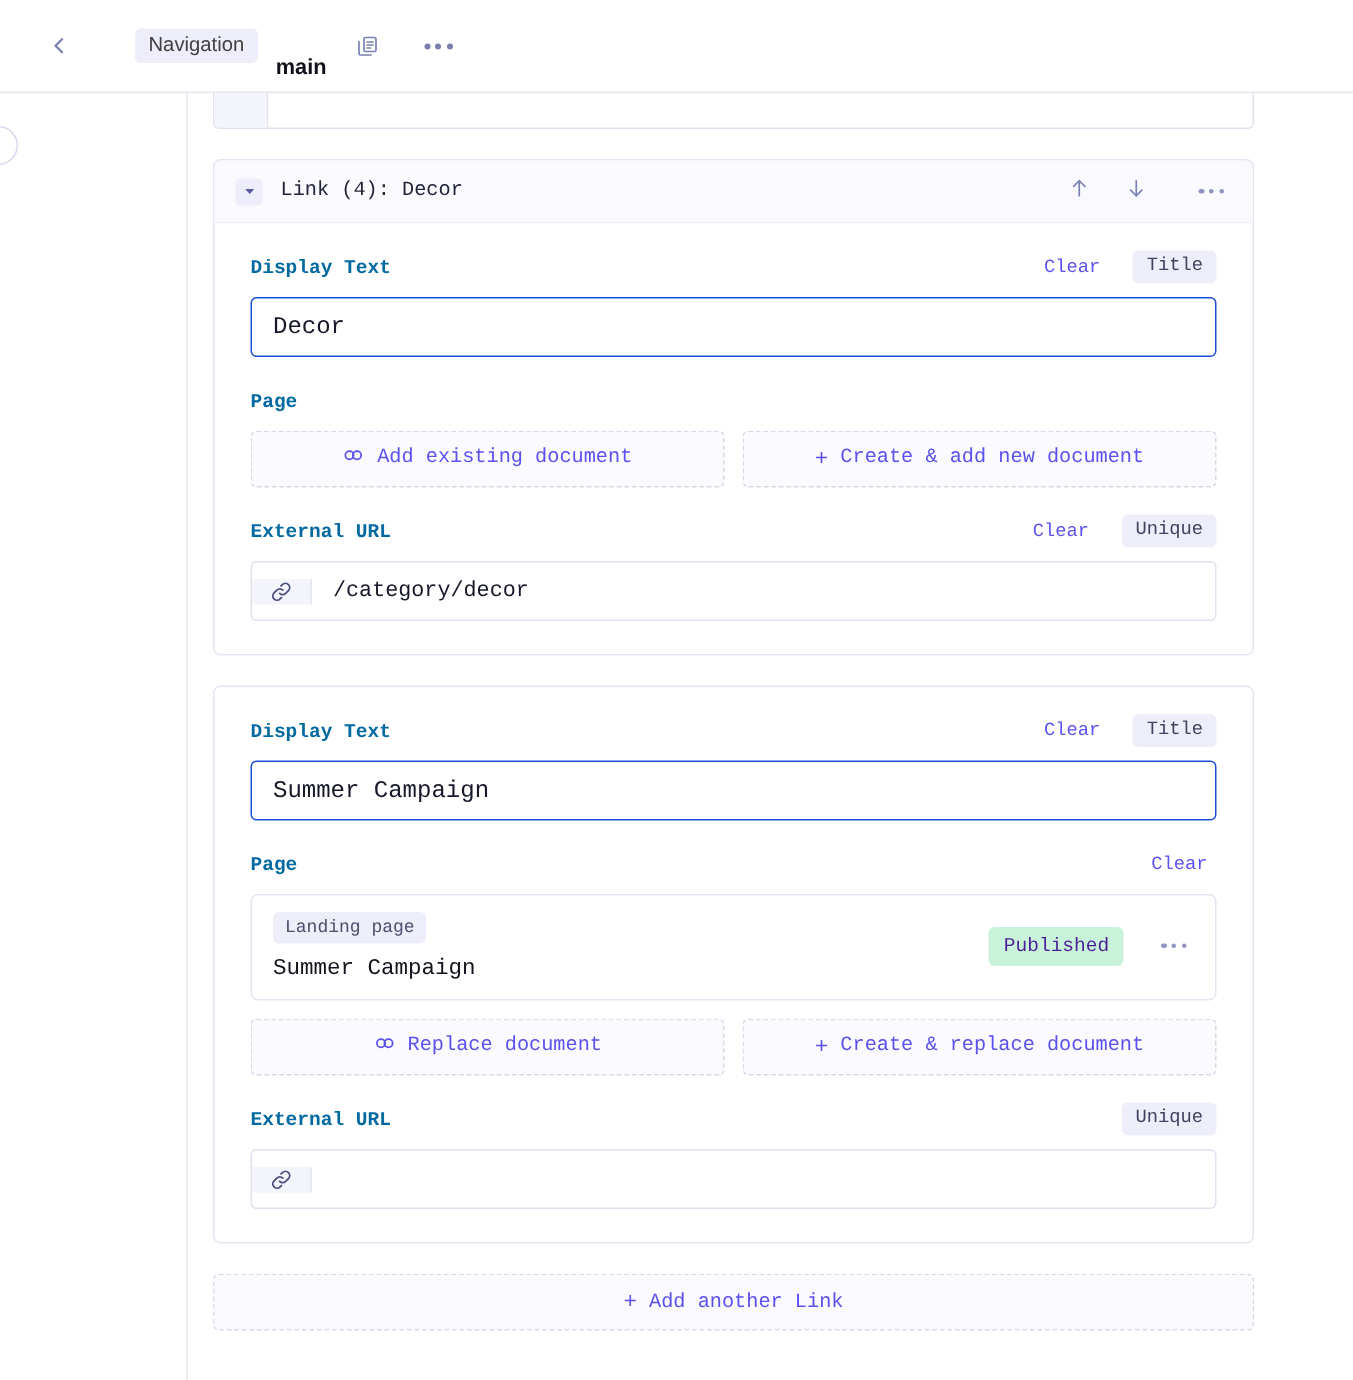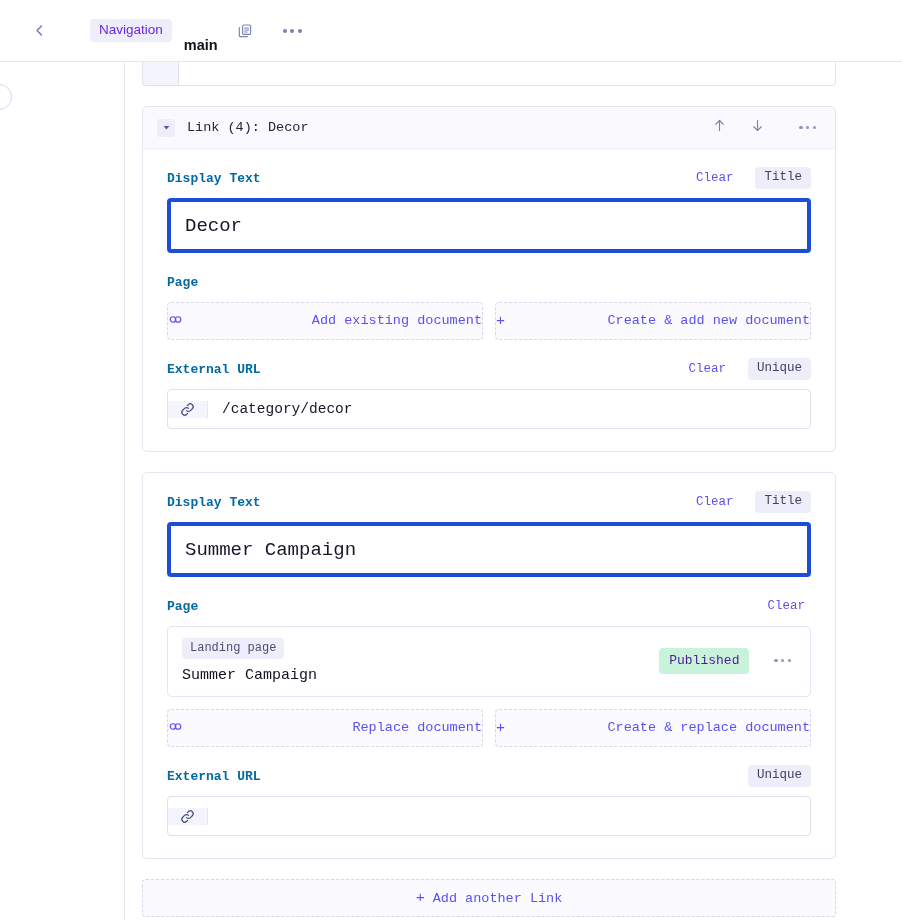--- a/index.html
+++ b/index.html
@@ -28,21 +28,21 @@
     border-radius: 4px;
   }
   .back-btn svg { display: block; }
   .crumbs {
     display: flex; align-items: center;
     gap: 10px;
     margin-left: 36px;
   }
   .badge-nav {
     background: #eeeefb;
-    color: #6d28d9;
+    color: #404040;
     font-size: 13.5px;
     padding: 4px 9px 5px;
     border-radius: 4px;
     line-height: 1;
     cursor: pointer;
   }
   .crumb-main {
     font-size: 14.5px;
     color: #10111a;
     font-weight: 700;
@@ -179,28 +179,28 @@
     font-size: 12.5px;
     color: #3f4260;
     background: #eeeefb;
     border-radius: 4px;
     padding: 4px 9px 5px;
     line-height: 1;
     cursor: pointer;
   }
 
   .text-input {
-    height: 55px;
-    border: 4px solid #1d4ed8;
+    height: 40px;
+    border: 1px solid #1d4ed8;
     border-radius: 4px;
     background: #ffffff;
     display: flex;
     align-items: center;
     padding: 0 14px;
-    font-size: 19px;
+    font-size: 16px;
     color: #16182a;
     cursor: text;
   }
   .url-input {
     height: 40px;
     border: 1px solid #dfe1ee;
     border-radius: 4px;
     background: #ffffff;
     display: flex;
     align-items: center;
@@ -222,21 +222,21 @@
     cursor: text;
   }
 
   .dash-row { display: flex; gap: 12px; }
   .dash-btn {
     flex: 1;
     height: 38px;
     border: 1px dashed #d6d8ea;
     border-radius: 4px;
     background: #fafaff;
-    display: flex; align-items: center; justify-content: space-between;
+    display: flex; align-items: center; justify-content: center;
     gap: 8px;
     font-size: 13.5px;
     color: #5b51ee;
     cursor: pointer;
   }
   .dash-btn .lbl { line-height: 1; }
 
   .doc-card {
     border: 1px solid #e3e5f0;
     border-radius: 5px;

